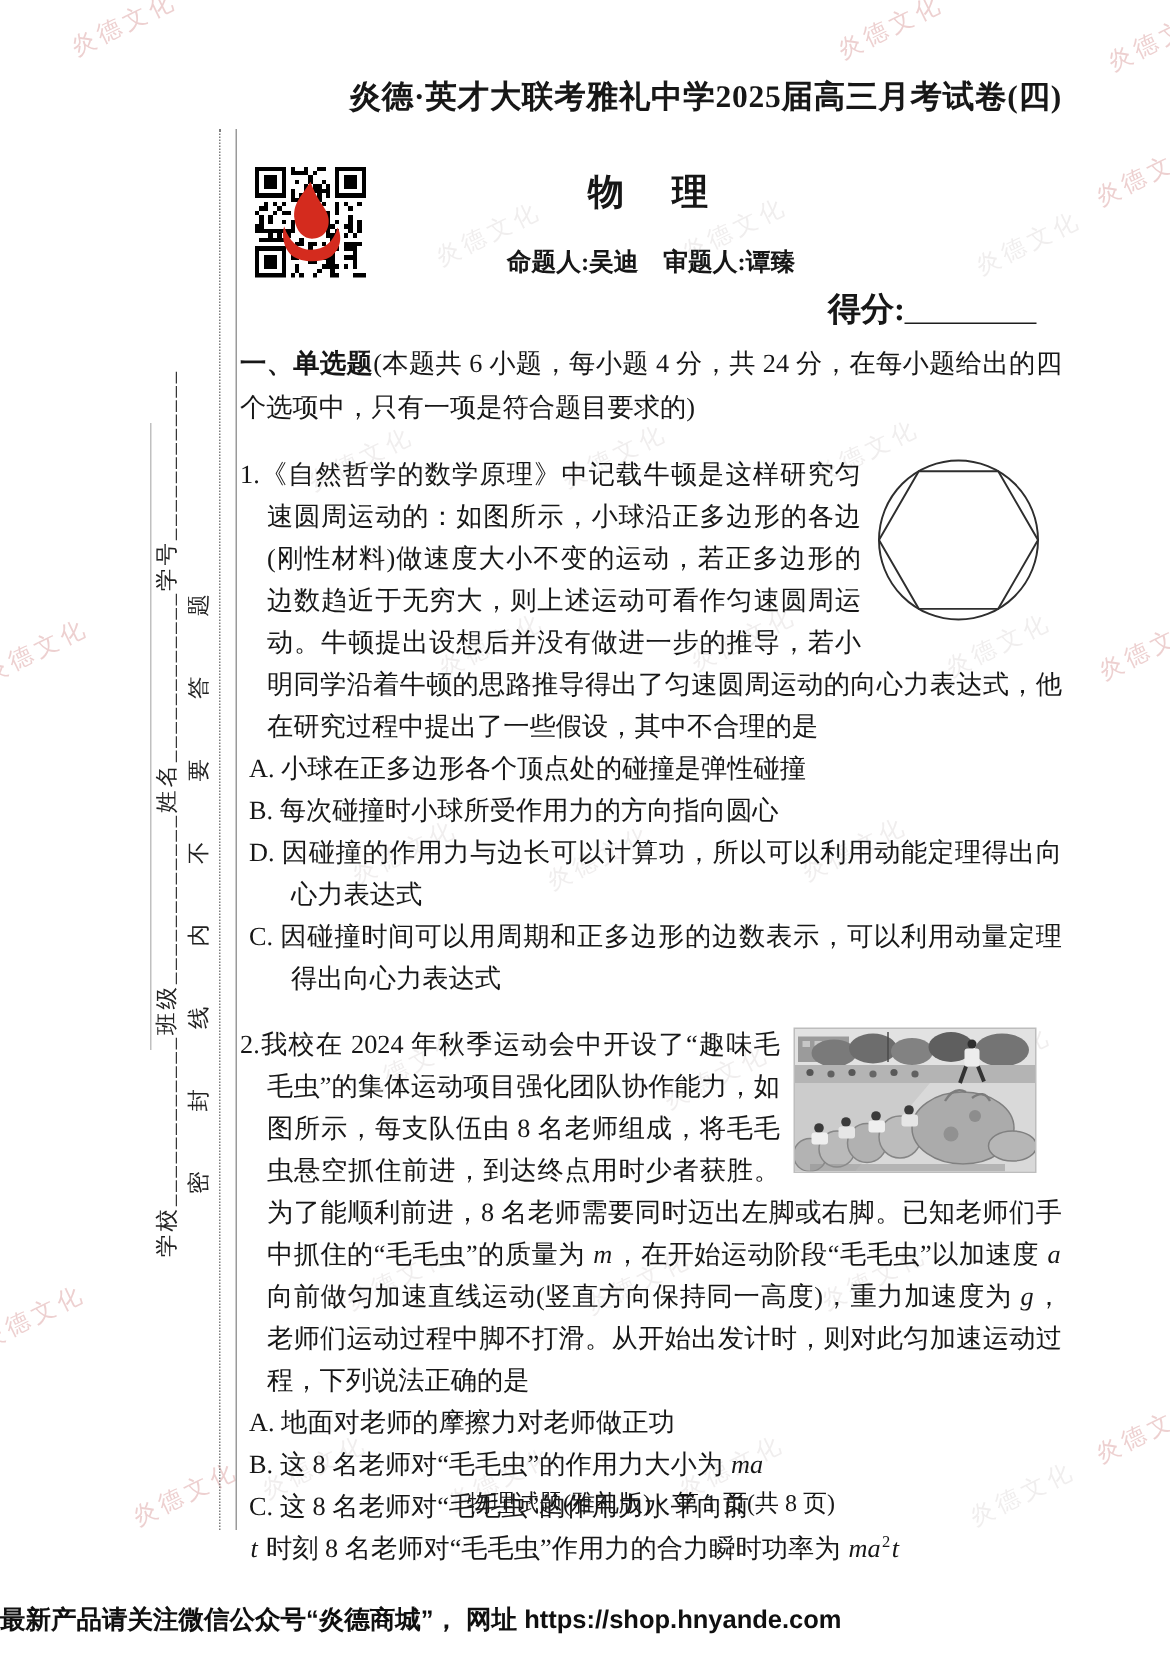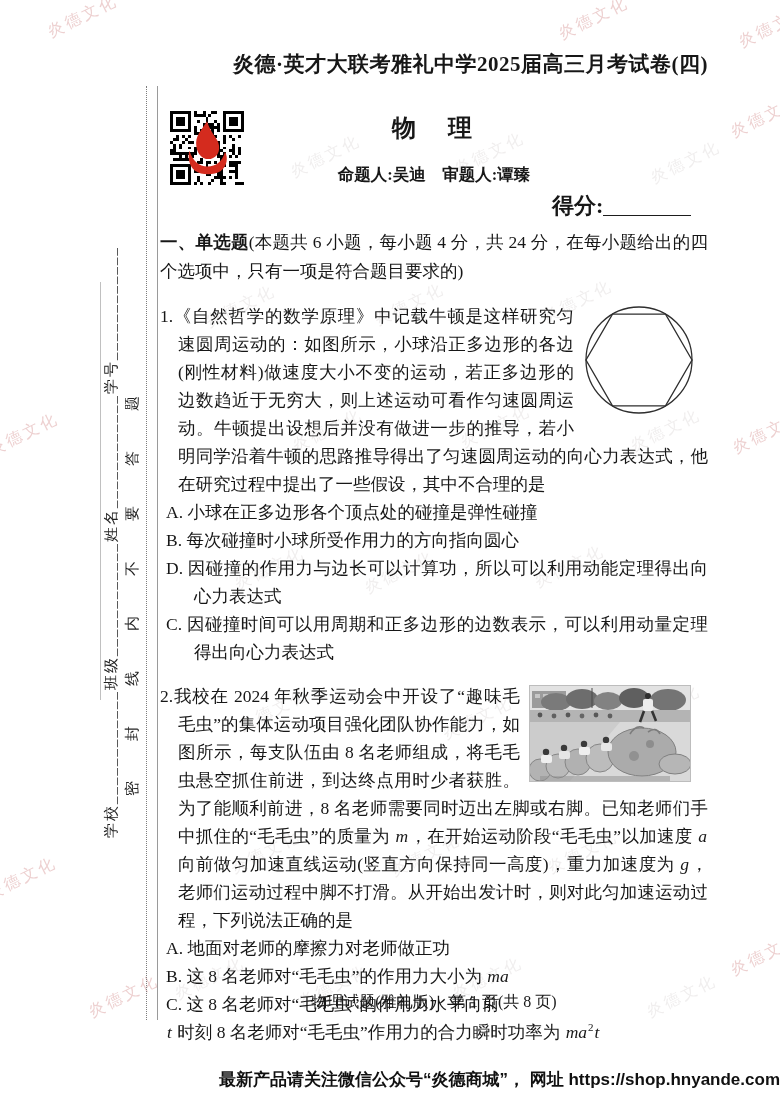--- a/index.html
+++ b/index.html
@@ -44,21 +44,21 @@
   .opt{padding-left:28px;text-indent:-28px;}
   .qblock{margin-top:16px;}
   .fig-hex{float:right;width:110px;height:112px;margin:2px 14px 2px 10px;}
   .fig-photo{float:right;width:160px;height:95px;margin:4px 18px 4px 10px;
              outline:1px solid #bdbdbd;}
   sup{font-size:11px;line-height:0;}
   .content i{font-style:italic;padding:0 1px;font-family:"Liberation Serif",serif;}
   .content b{font-weight:700;}
   
   .pagefoot{position:absolute;left:160px;top:992px;width:548px;text-align:center;font-size:16px;}
-  .promo{position:absolute;left:0;top:1068px;width:780px;text-align:right;
+  .promo{position:absolute;left:0;top:1068px;width:780px;text-align:left;
          font-family:"Liberation Sans","DejaVu Sans",sans-serif;font-size:17px;font-weight:600;color:#101010;}
   .flame{position:absolute;left:50%;top:50%;transform:translate(-50%,-50%);pointer-events:none;}
 </style>
 </head>
 <body>
 
 <div id="wm-layer">
     <span class="wm edge" style="left: 45px; top: 6px;">炎德文化</span>
     <span class="wm edge" style="left: 556px; top: 8px;">炎德文化</span>
     <span class="wm edge" style="left: 736px; top: 16px;">炎德文化</span>

